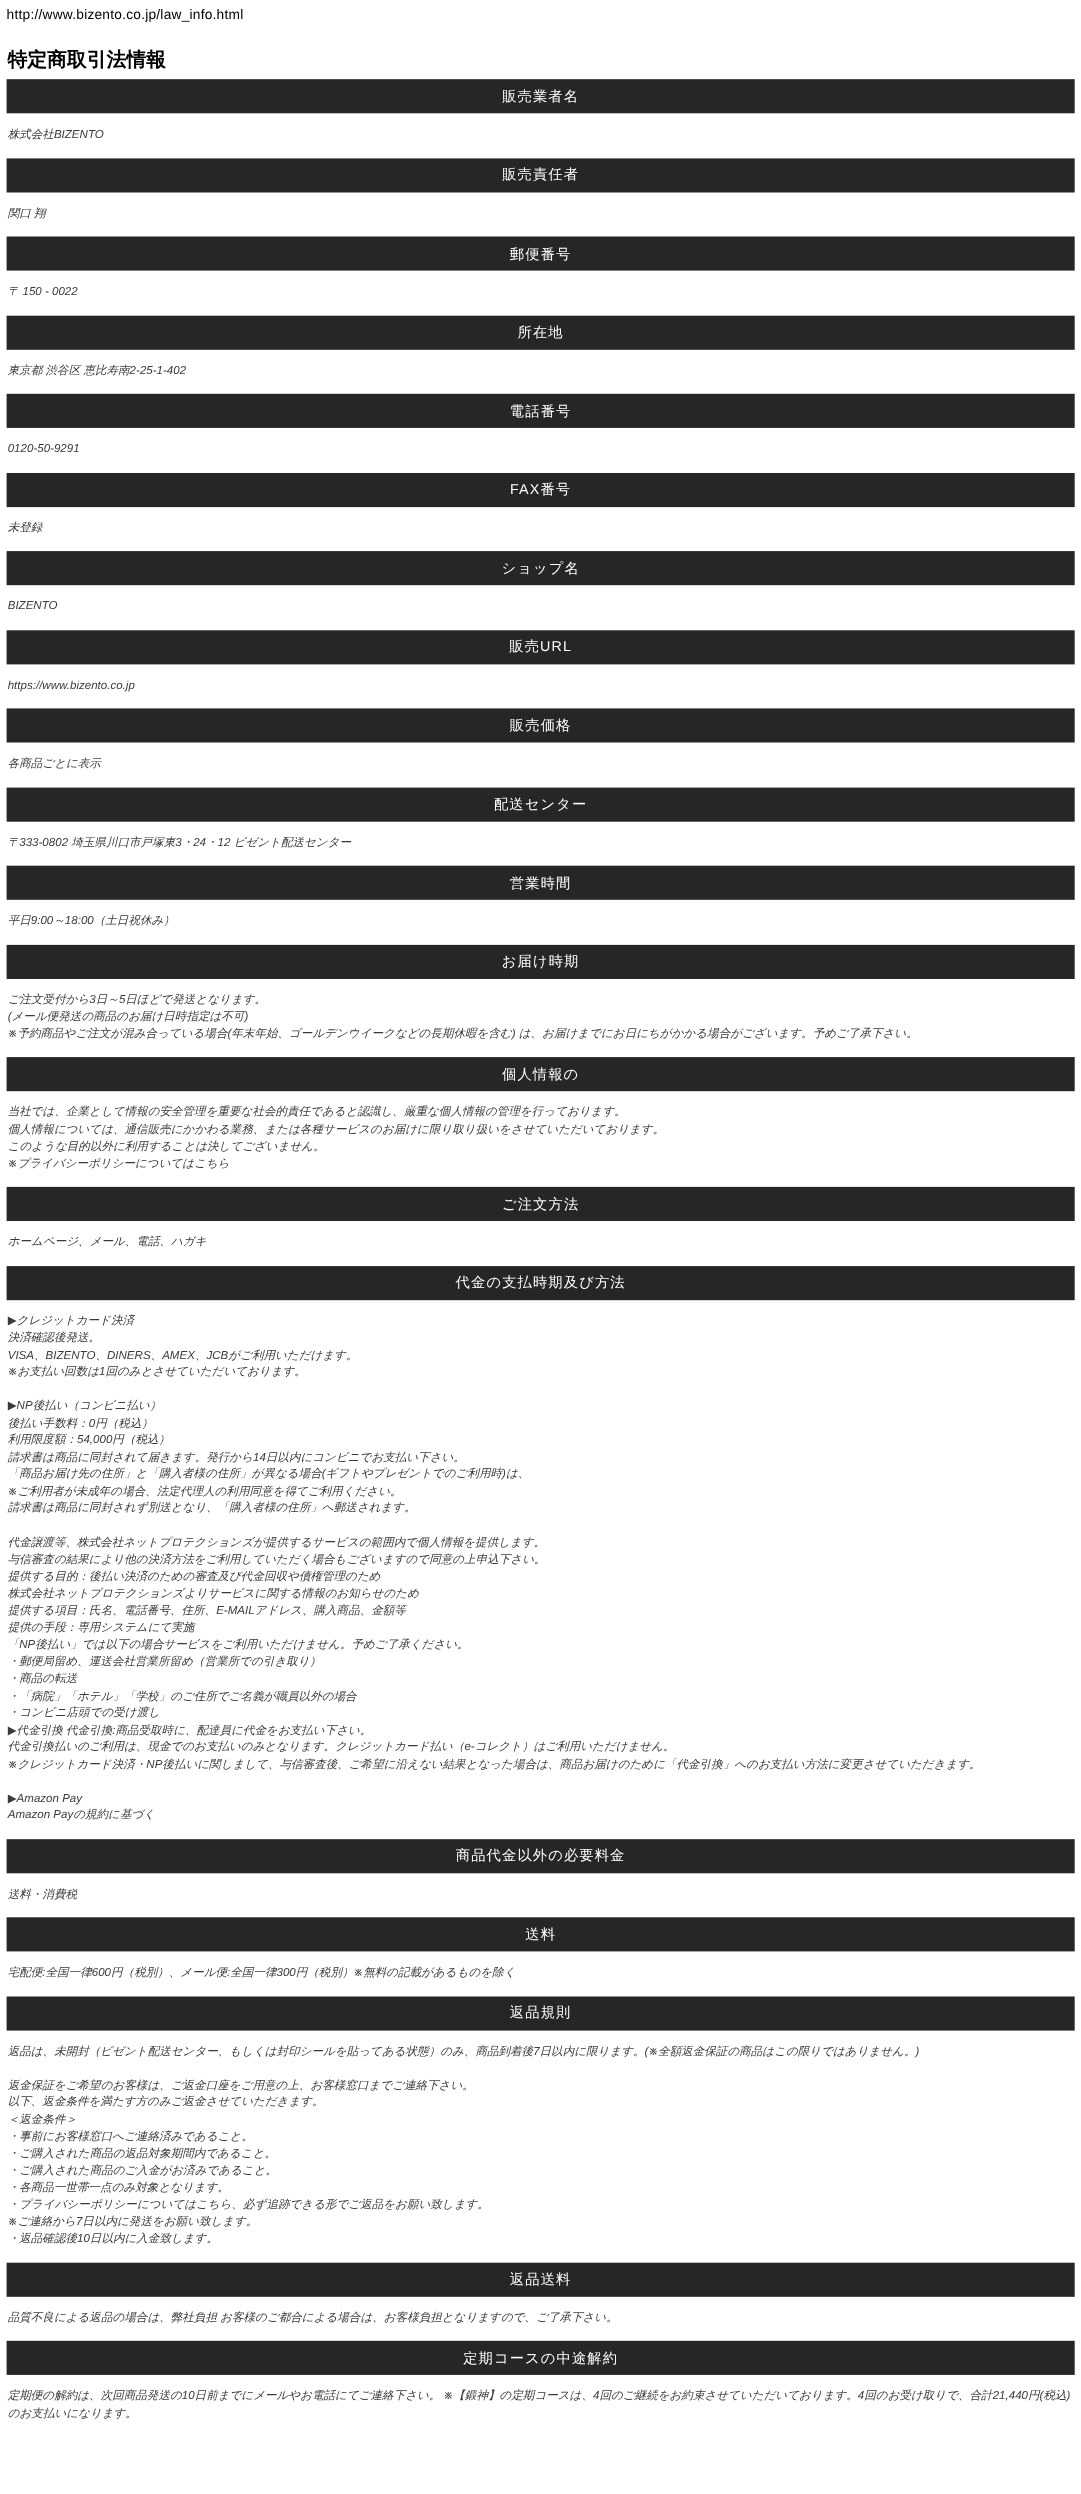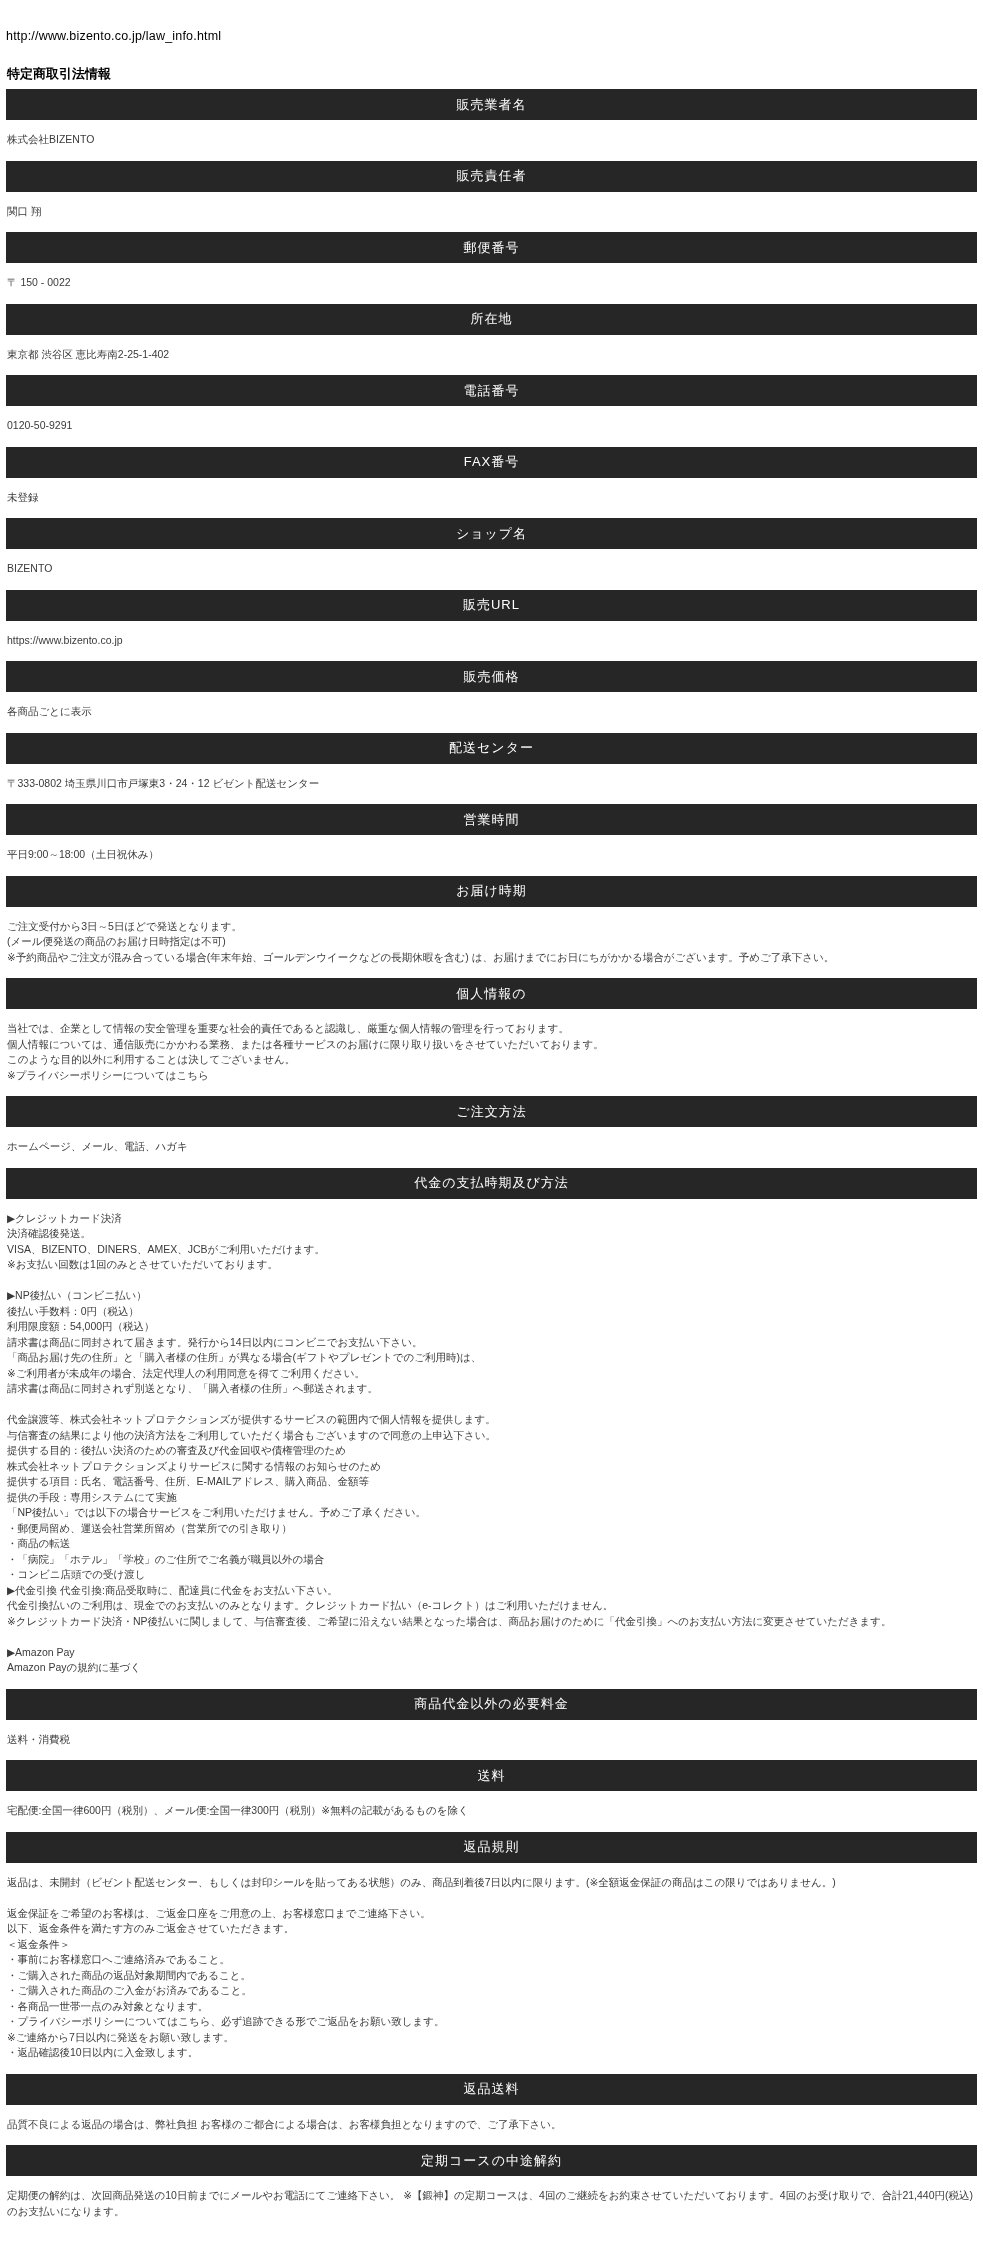--- a/index.html
+++ b/index.html
@@ -9,46 +9,47 @@
     --body-text:#3a3a3a;
   }
   *{box-sizing:border-box;}
   html,body{margin:0;padding:0;background:#ffffff;}
   body{
     width:983px;
     font-family:"Liberation Sans","DejaVu Sans",sans-serif;
     color:#000;
   }
   .page{width:983px;min-height:2267px;display:flex;flex-direction:column;}
-  .top{padding:4px 6px 0 6px;margin-top:23px;}
+  .top{padding:4px 6px 0 6px;}
   .url-line{
     font-size:12.5px;
     color:#000;
     padding:2px 0 0 0;
     letter-spacing:0.2px;
   }
   .page-title{
-    font-size:13px;
+    font-size:18px;
     font-weight:bold;
     margin:22px 0 6px 1px;
   }
   .sections{padding:0 6px;}
   section{display:block;}
   .bar{
     background:var(--bar-bg);
     color:var(--bar-text);
     height:31px;
     display:flex;
     align-items:center;
     justify-content:center;
     font-size:13px;
     letter-spacing:1px;
   }
   .content{
     padding:12px 1px 13px 1px;
+    font-style:italic;
   }
   .content p{
     margin:0;
     font-size:10.5px;
     line-height:15.5px;
     color:var(--body-text);
     white-space:pre-wrap;
   }
   .content p.blank{height:15.5px;}
   .footer{

